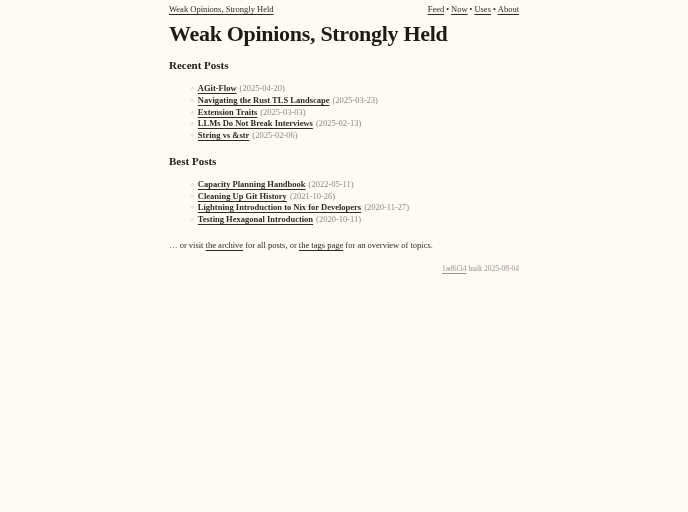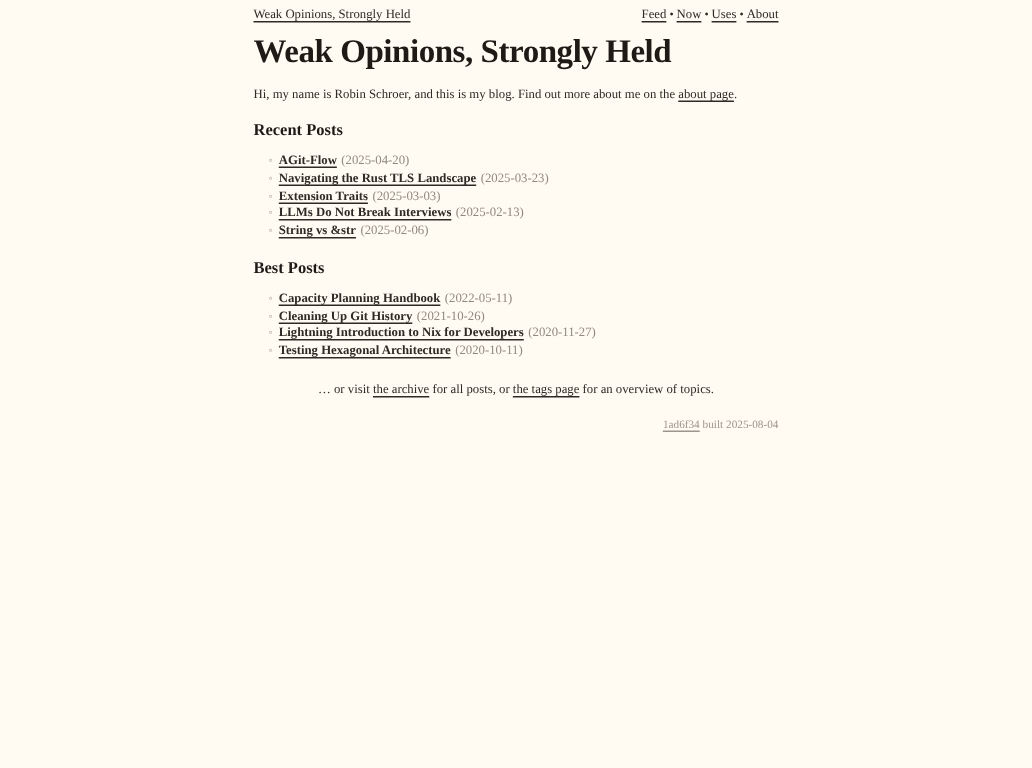--- a/index.html
+++ b/index.html
@@ -24,63 +24,62 @@
   h1 {
     font-size: 22px; line-height: 25px; font-weight: bold;
     color: #1e1b17; letter-spacing: -0.3px;
     margin: 6px 0 11px 0;
   }
 
   .intro { font-size: 8.5px; line-height: 11px; margin: 0 0 12px 0; white-space: nowrap; }
 
   h2 { font-size: 11px; line-height: 12px; font-weight: bold; color: #1e1b17; margin: 13px 0 8px 0; }
 
-  ul.posts { list-style: none; margin: 0; padding: 0 0 0 10px; }
+  ul.posts { list-style: none; margin: 12px; padding: 0 0 0 10px; }
   ul.posts li { font-size: 8.5px; line-height: 10.75px; white-space: nowrap; }
   .bullet { color: #9c968b; font-size: 8px; margin-right: 4px; display: inline-block; }
   a.post { font-weight: bold; }
   .date { color: #8f8a81; margin-left: 3px; }
 
-  .outro { font-size: 8.5px; line-height: 11px; margin: 14px 0 0 0; white-space: nowrap; text-align: center; }
+  .outro { font-size: 8.5px; line-height: 11px; margin: 14px 0 0 0; white-space: nowrap; }
 
   .build { font-size: 7.5px; line-height: 9px; color: #9c968b; text-align: right; margin: 13px 0 0 0; }
   .build a { color: #9c968b; }
 </style>
 </head>
 <body>
 
 <div class="page">
   <div class="container">
 
     <div class="topnav">
       <a class="site-link">Weak Opinions, Strongly Held</a>
       <nav class="navlinks">
         <a>Feed</a><span class="sep">•</span><a>Now</a><span class="sep">•</span><a>Uses</a><span class="sep">•</span><a>About</a>
       </nav>
     </div>
 
     <h1>Weak Opinions, Strongly Held</h1>
 
-    <p class="intro"><span>Hi, my name is Robin Schroer, and this is my blog. Find out more about me on the </span><a>about page</a><span>.</span></p>
 
     <h2>Recent Posts</h2>
     <ul class="posts">
       <li><span class="bullet">◦</span><a class="post">AGit-Flow</a><span class="date">(2025-04-20)</span></li>
       <li><span class="bullet">◦</span><a class="post">Navigating the Rust TLS Landscape</a><span class="date">(2025-03-23)</span></li>
       <li><span class="bullet">◦</span><a class="post">Extension Traits</a><span class="date">(2025-03-03)</span></li>
       <li><span class="bullet">◦</span><a class="post">LLMs Do Not Break Interviews</a><span class="date">(2025-02-13)</span></li>
       <li><span class="bullet">◦</span><a class="post">String vs &amp;str</a><span class="date">(2025-02-06)</span></li>
     </ul>
 
     <h2>Best Posts</h2>
     <ul class="posts">
       <li><span class="bullet">◦</span><a class="post">Capacity Planning Handbook</a><span class="date">(2022-05-11)</span></li>
       <li><span class="bullet">◦</span><a class="post">Cleaning Up Git History</a><span class="date">(2021-10-26)</span></li>
       <li><span class="bullet">◦</span><a class="post">Lightning Introduction to Nix for Developers</a><span class="date">(2020-11-27)</span></li>
-      <li><span class="bullet">◦</span><a class="post">Testing Hexagonal Architecture</a><span class="date">(2020-10-11)</span></li>
+      <li><span class="bullet">◦</span><a class="post">Testing Hexagonal Introduction</a><span class="date">(2020-10-11)</span></li>
     </ul>
 
     <p class="outro"><span>… or visit </span><a>the archive</a><span> for all posts, or </span><a>the tags page</a><span> for an overview of topics.</span></p>
 
     <p class="build"><a>1ad6f34</a><span> built 2025-08-04</span></p>
 
   </div>
 </div>
 
 </body></html>

